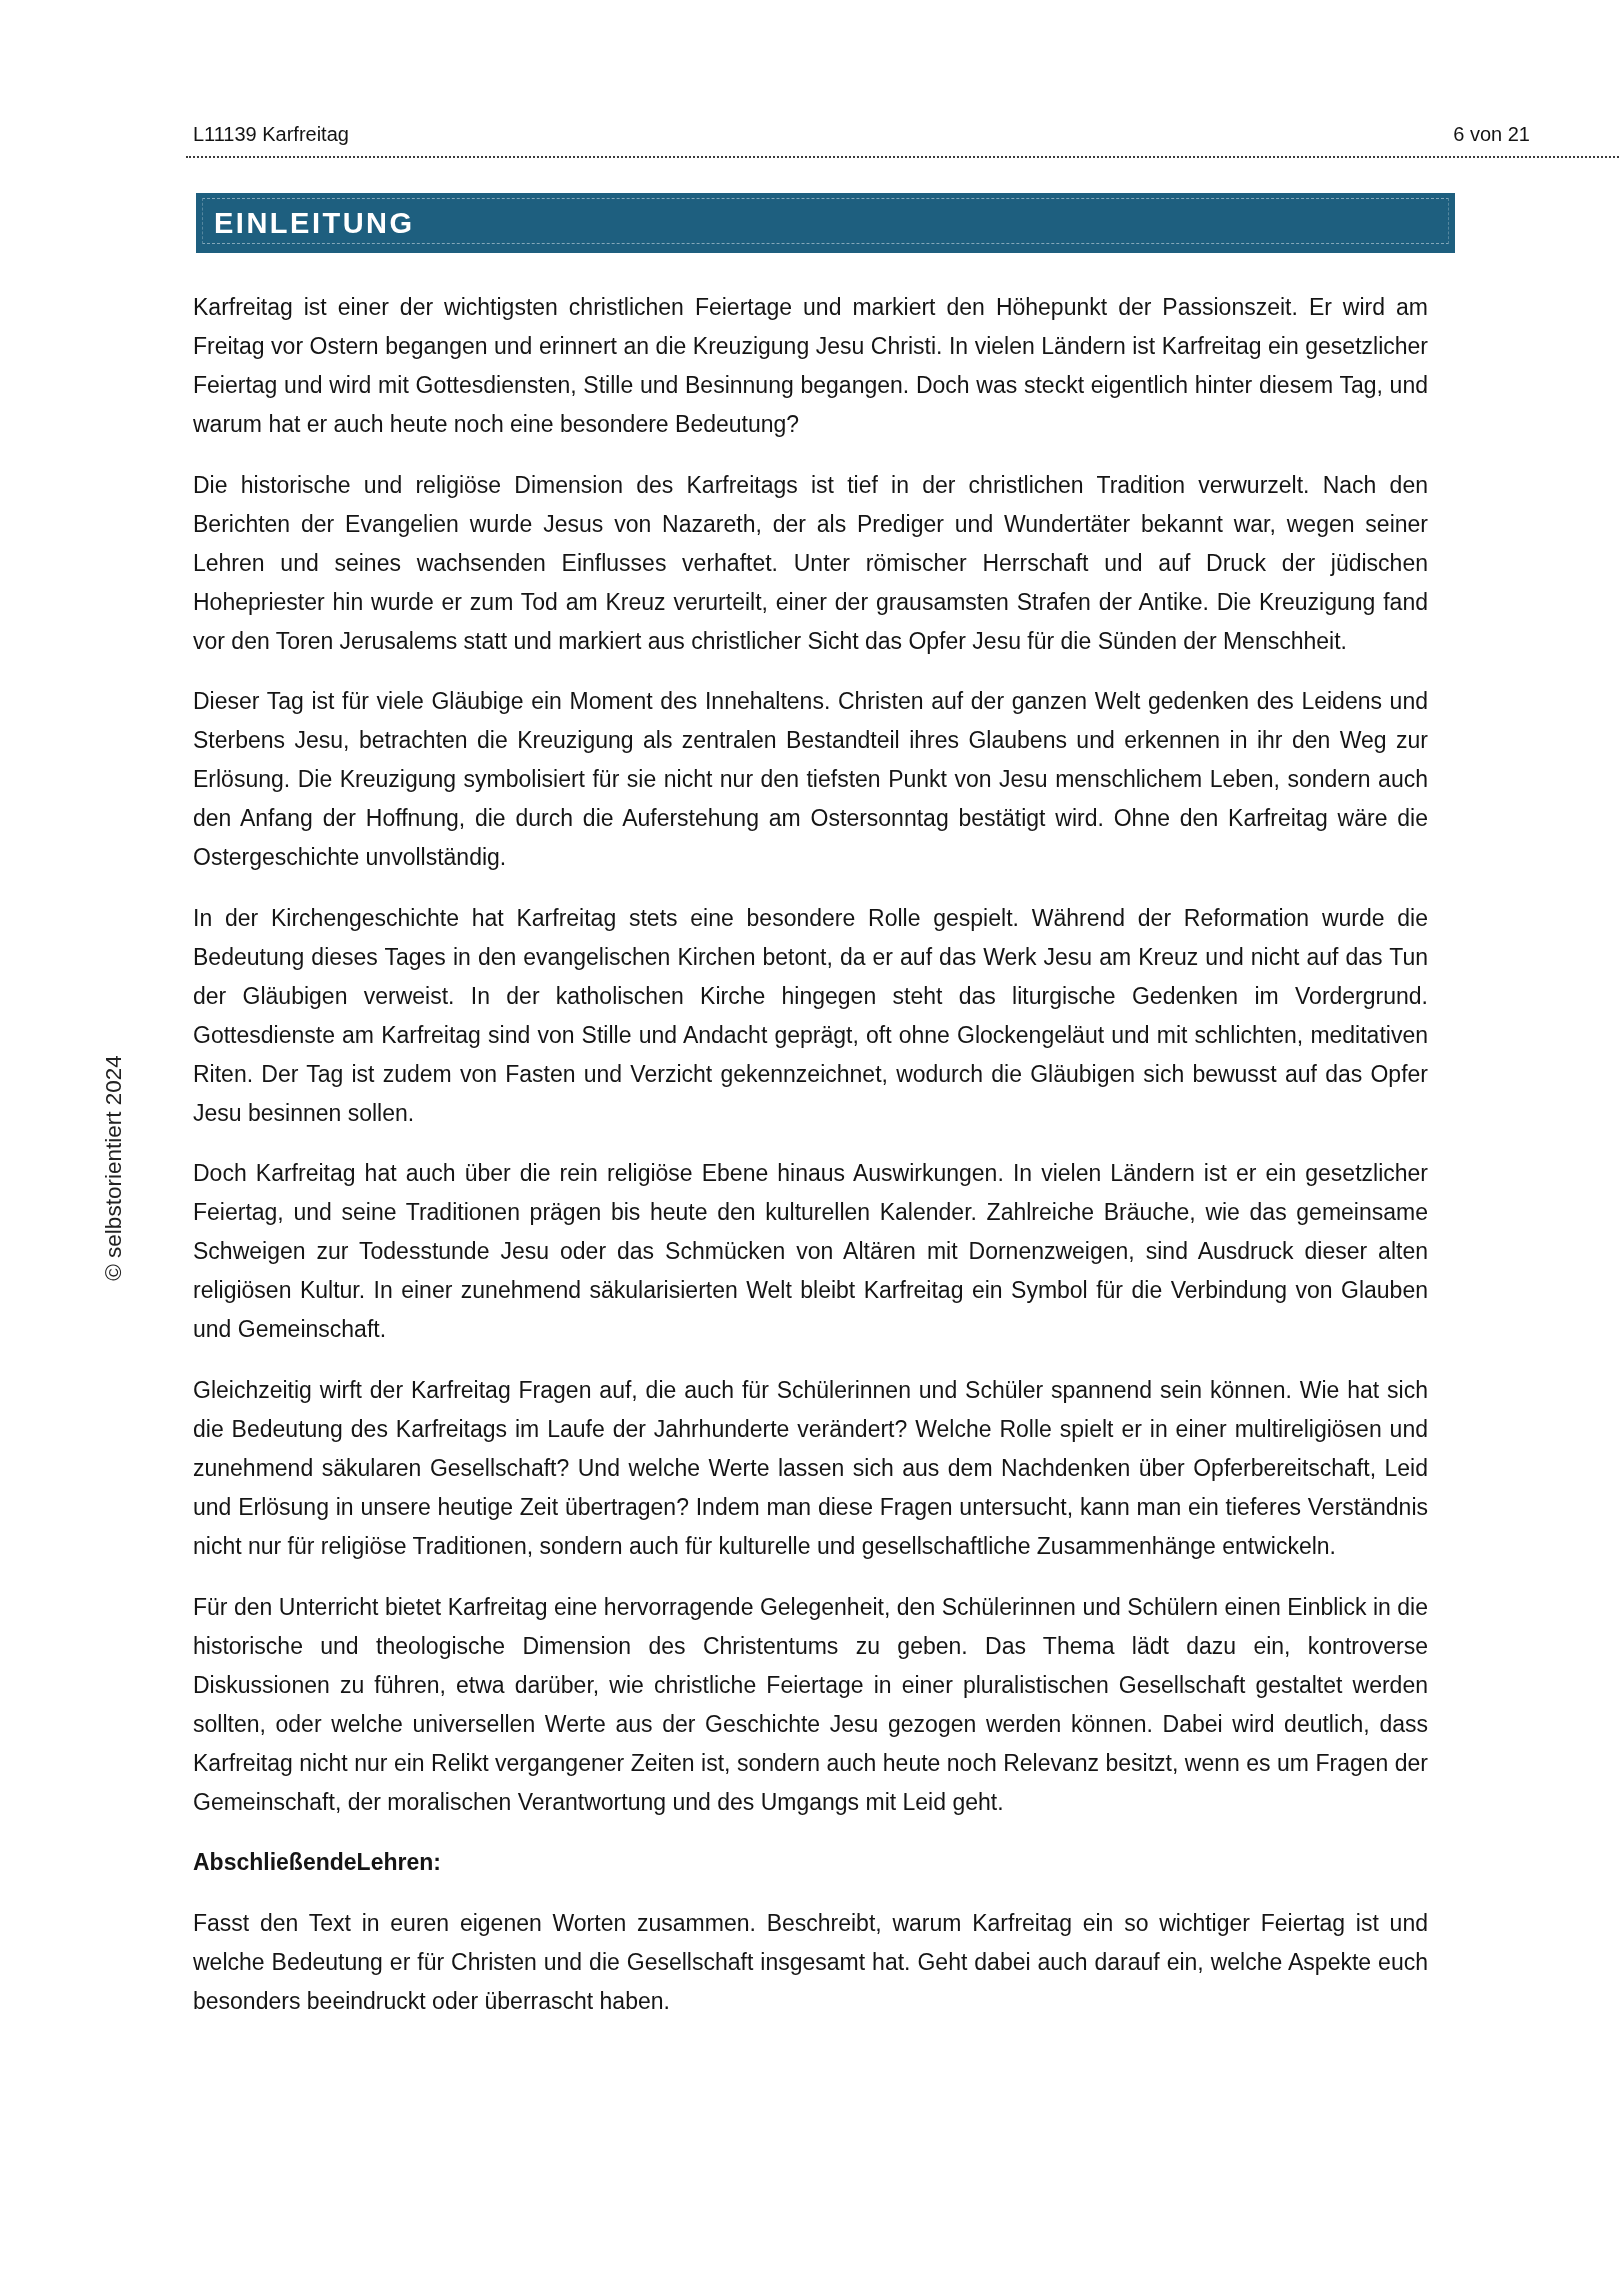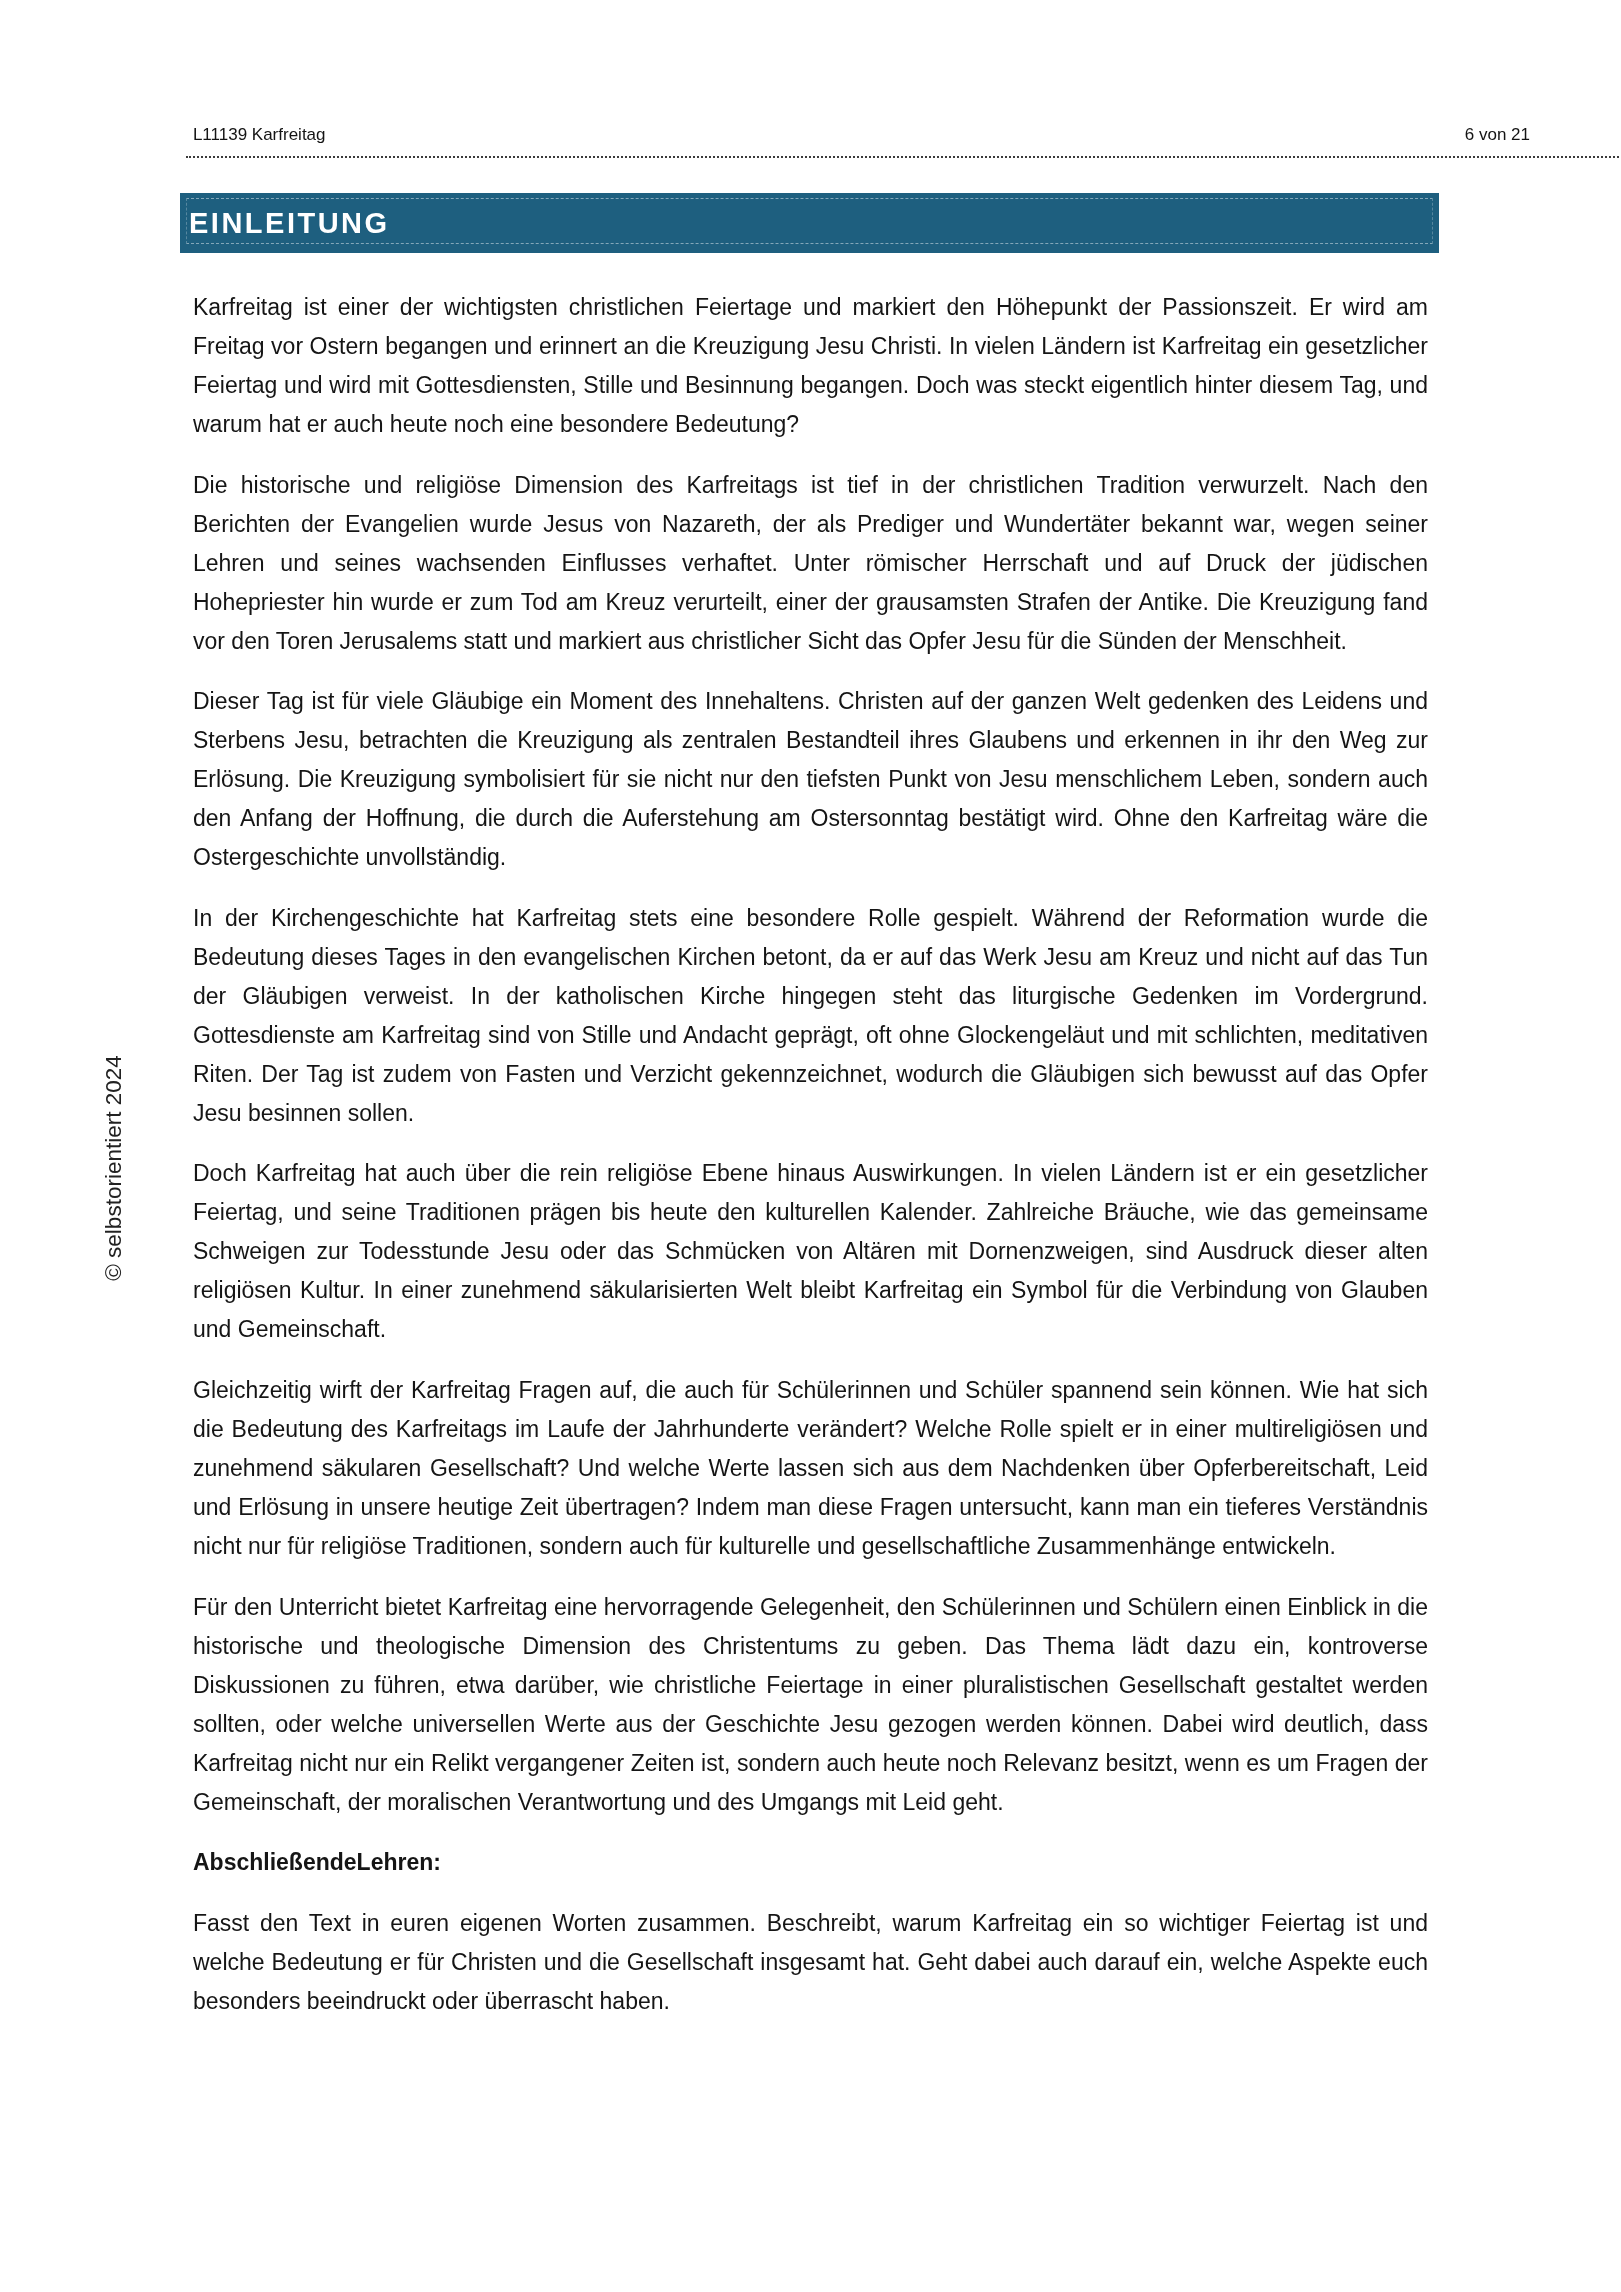--- a/index.html
+++ b/index.html
@@ -24,37 +24,37 @@
     right: 2px;
     border-bottom: 2px dotted #3a3a3a;
     padding-bottom: 8.8px;
   }
   .page-header-row {
     display: flex;
     justify-content: space-between;
     align-items: baseline;
     padding-left: 6.9px;
     padding-right: 89px;
-    font-size: 17px;
+    font-size: 20px;
     line-height: 25.5px;
     color: #141414;
   }
 
   
   .section-banner {
     position: absolute;
     top: 193px;
-    left: 180px;
+    left: 196px;
     width: 1259px;
     height: 60px;
     background: #1E5F7F;
     display: flex;
     align-items: center;
     box-sizing: border-box;
-    padding-left: 9px;
+    padding-left: 18px;
   }
   .section-banner::before {
     content: "";
     position: absolute;
     top: 4.9px;
     left: 5.9px;
     right: 5.9px;
     bottom: 8.8px;
     border-top: 1px dashed rgba(255,255,255,0.45);
     border-bottom: 1px dashed rgba(255,255,255,0.45);

